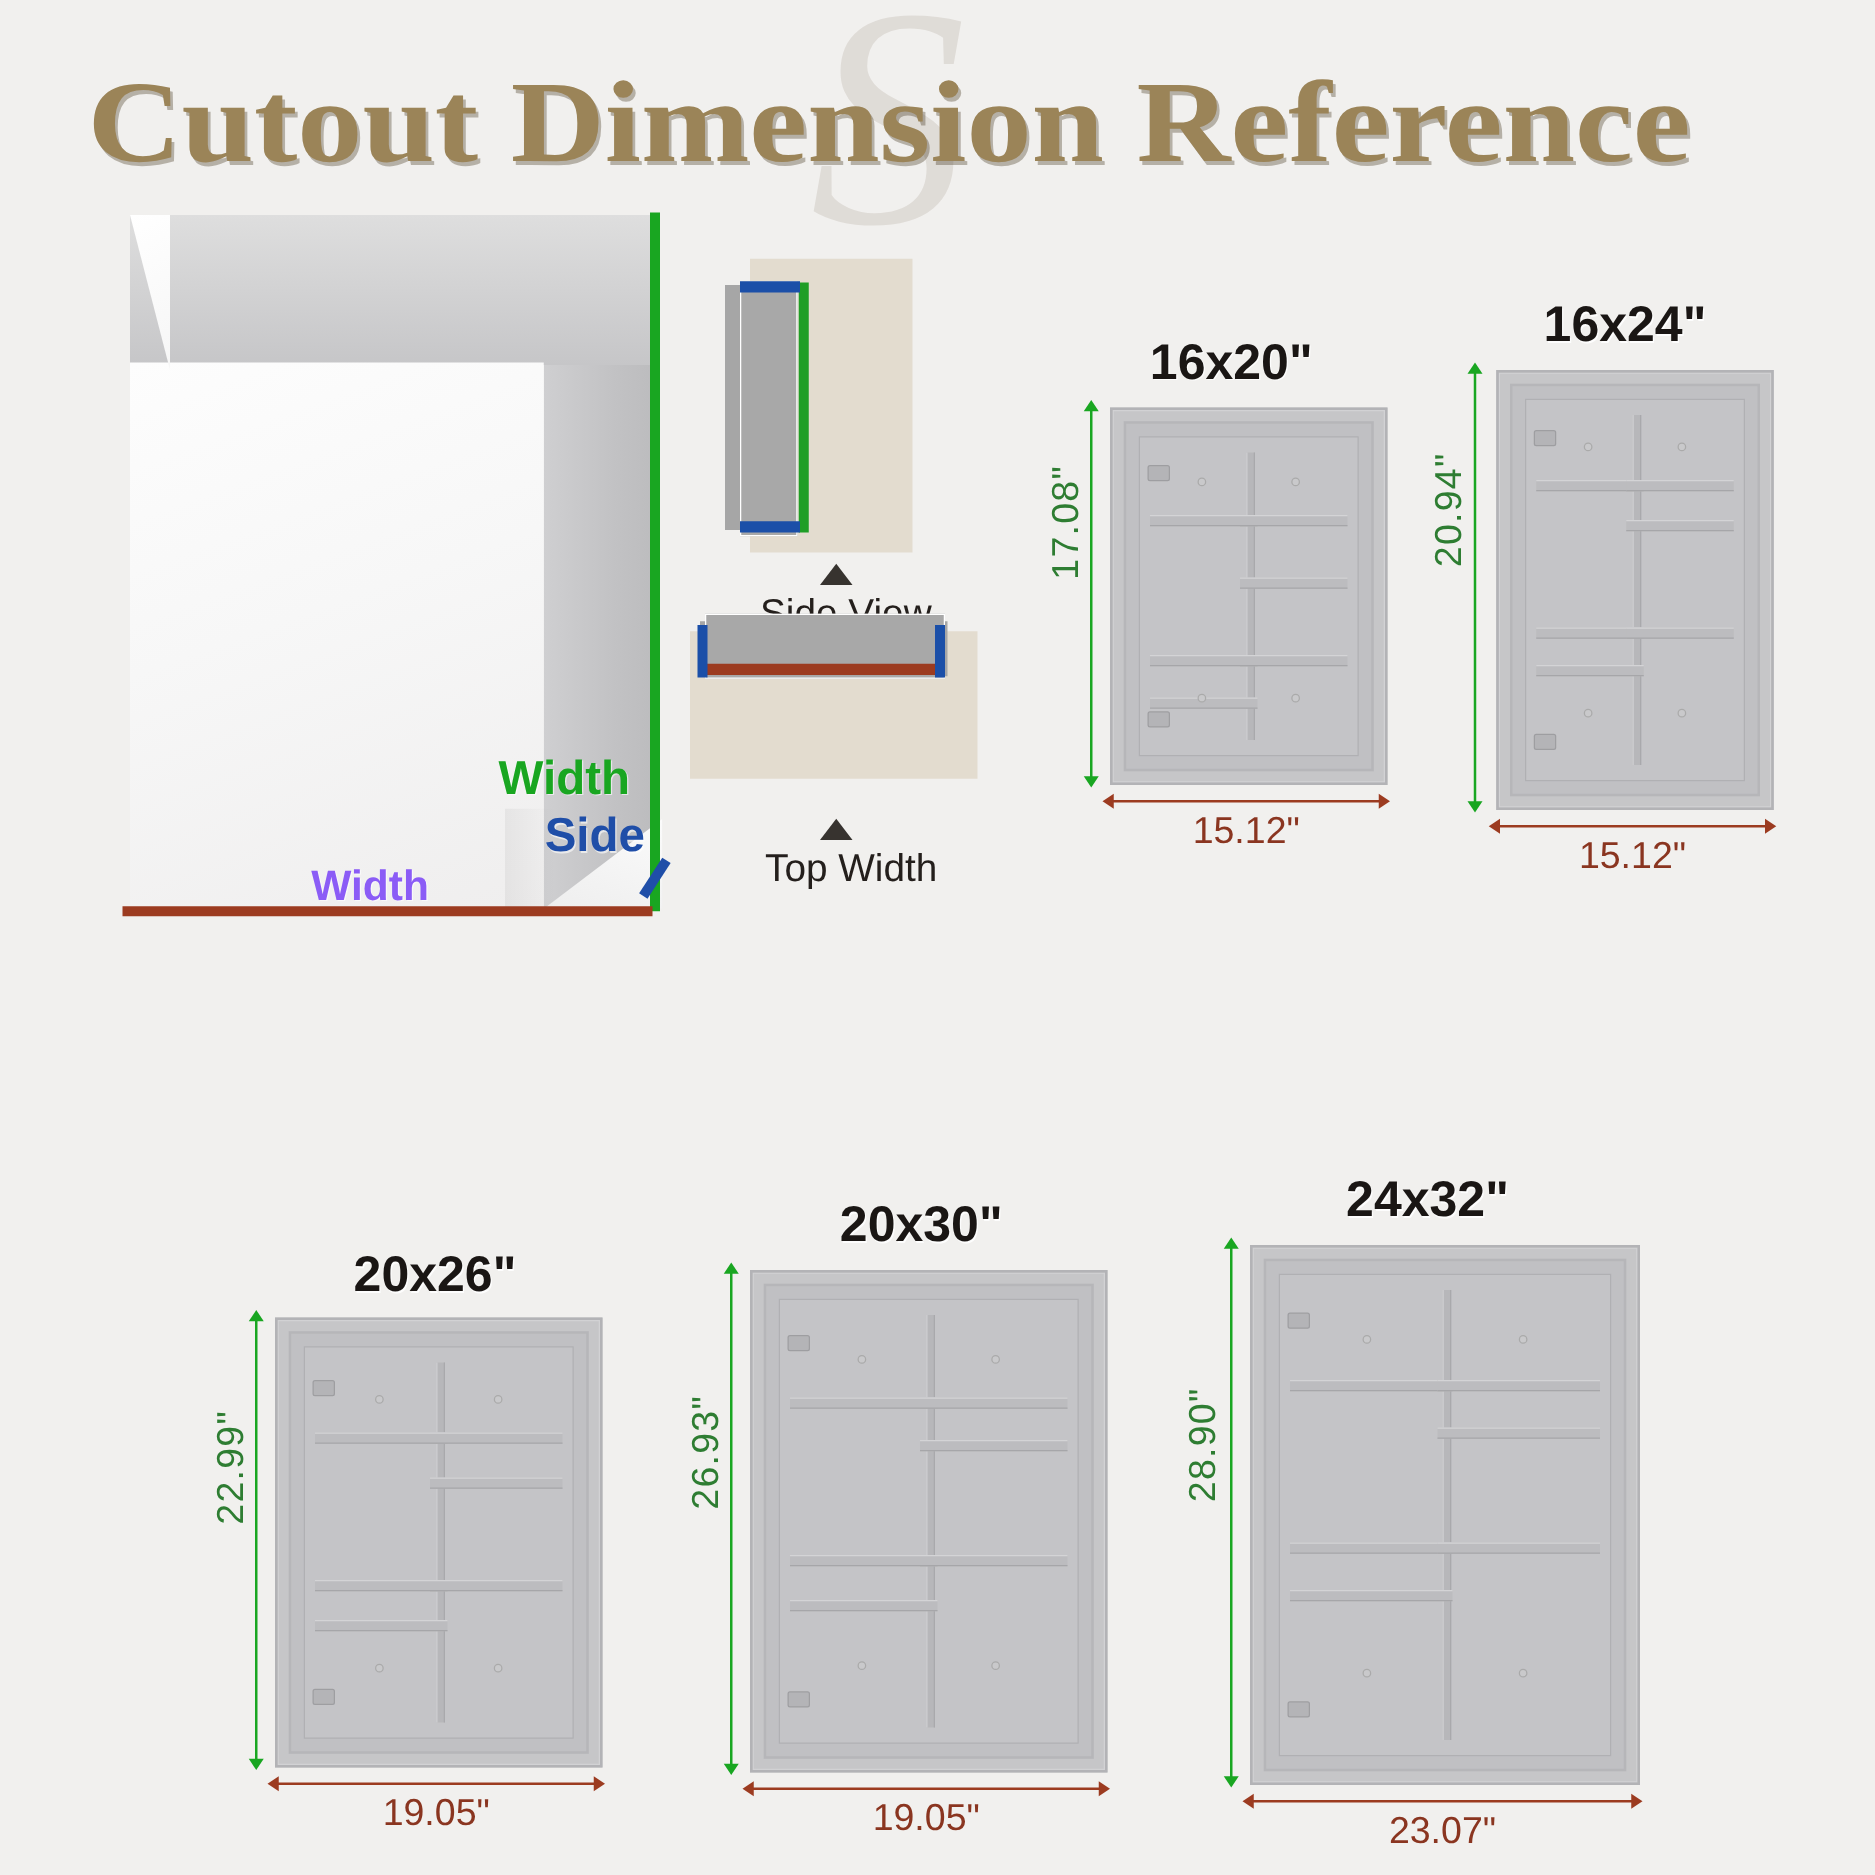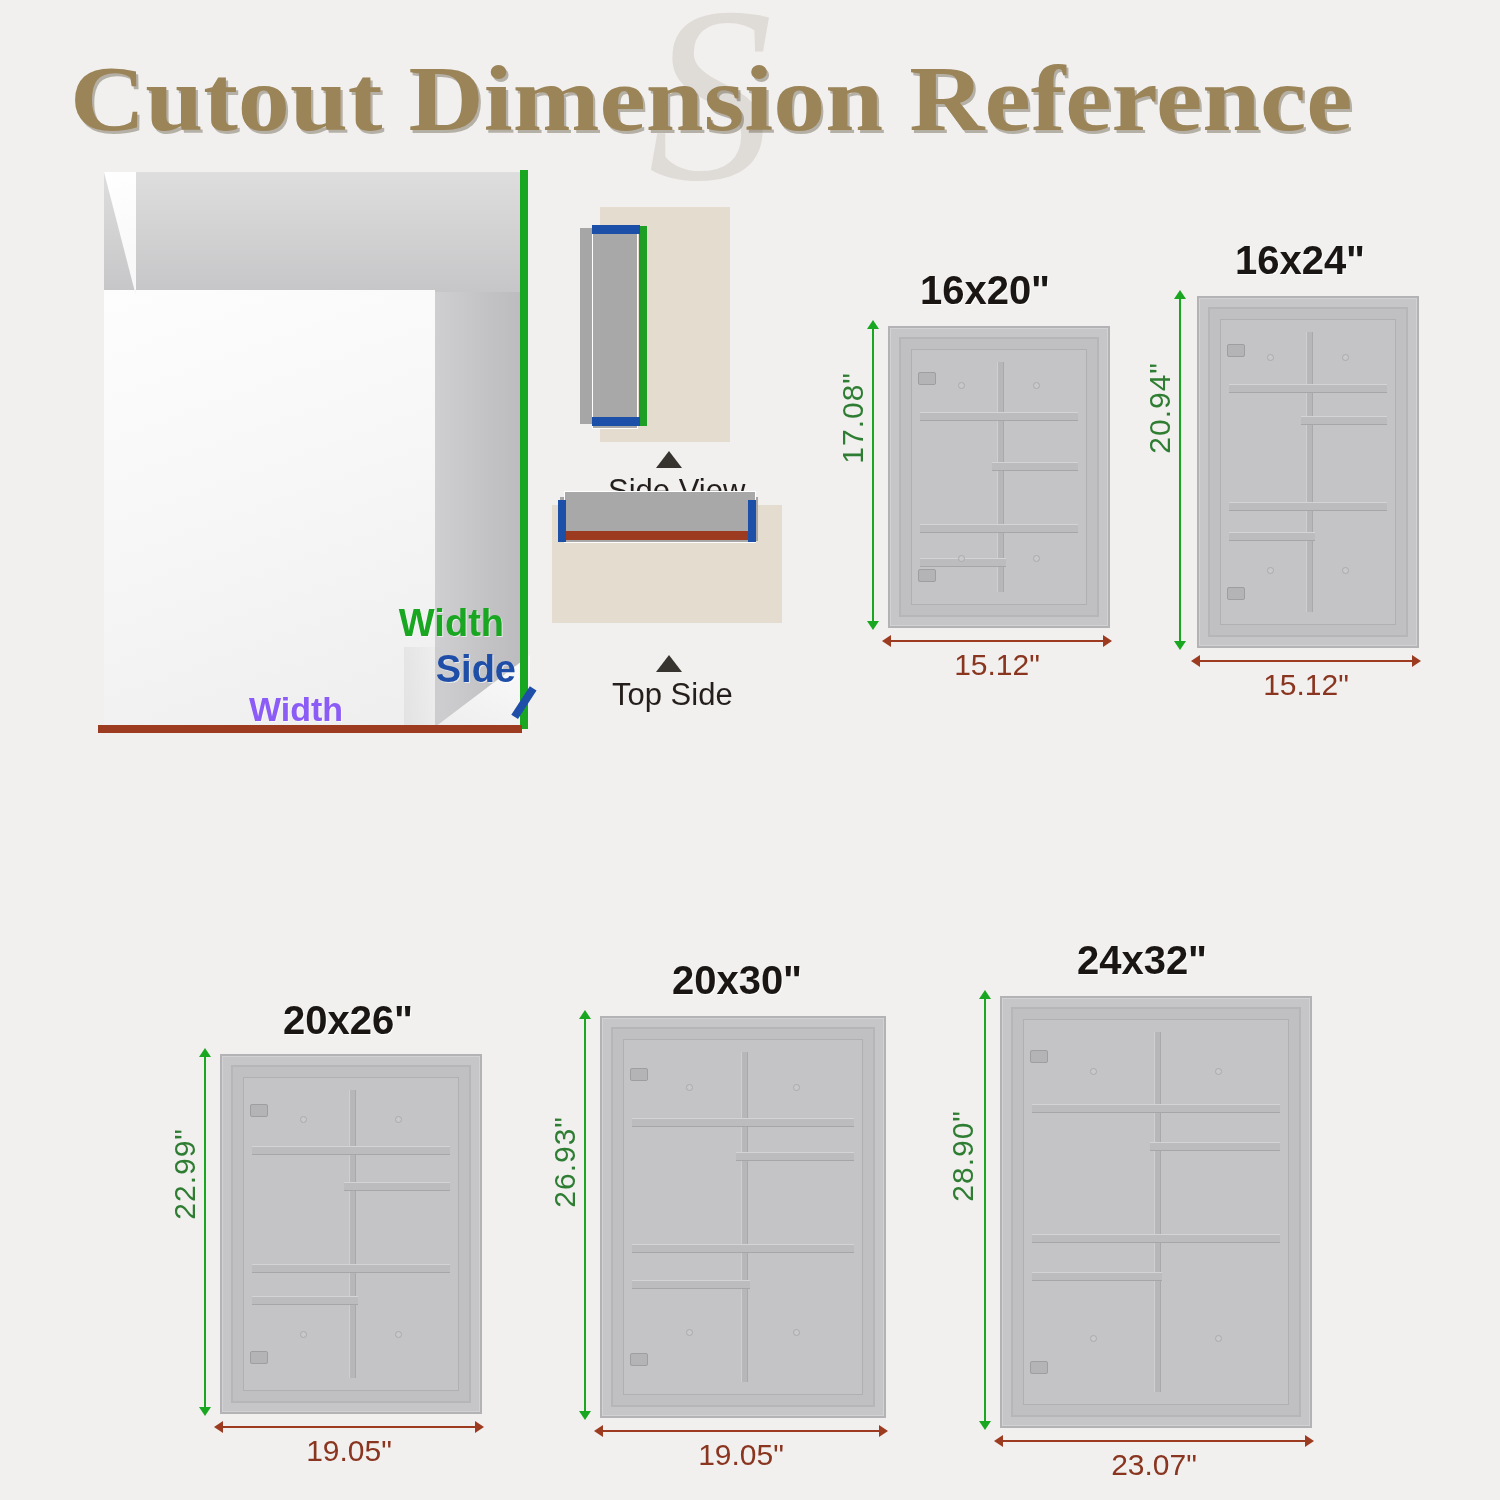--- a/index.html
+++ b/index.html
@@ -198,21 +198,21 @@
     <div class="tri" style="left:116px;top:256px;"></div>
     <div class="viewlabel" style="left:68px;top:278px;">Side View</div>
 
     <div class="beige tv-bg"></div>
     <div class="tv-gray2"></div>
     <div class="tv-gray"></div>
     <div class="tv-red"></div>
     <div class="tv-blueL"></div>
     <div class="tv-blueR"></div>
     <div class="tri" style="left:116px;top:460px;"></div>
-    <div class="viewlabel" style="left:72px;top:482px;">Top Side</div>
+    <div class="viewlabel" style="left:72px;top:482px;">Top Width</div>
   </div>
 
   <div class="cab" style="left:840px;top:268px;width:290px;height:410px;">
     <div class="cab-title" style="top:0;">16x20"</div>
     <div class="cab-box" style="left:48px;top:58px;width:218px;height:298px;">
       <div class="cab-inner">
         <div class="cab-inner2">
           <div class="cab-divider" style="left:50%;margin-left:-2px;"></div>
           <div class="shelf" style="left:8px;width:86px;top:62px;"></div>
           <div class="shelf" style="right:8px;width:86px;top:62px;"></div>

